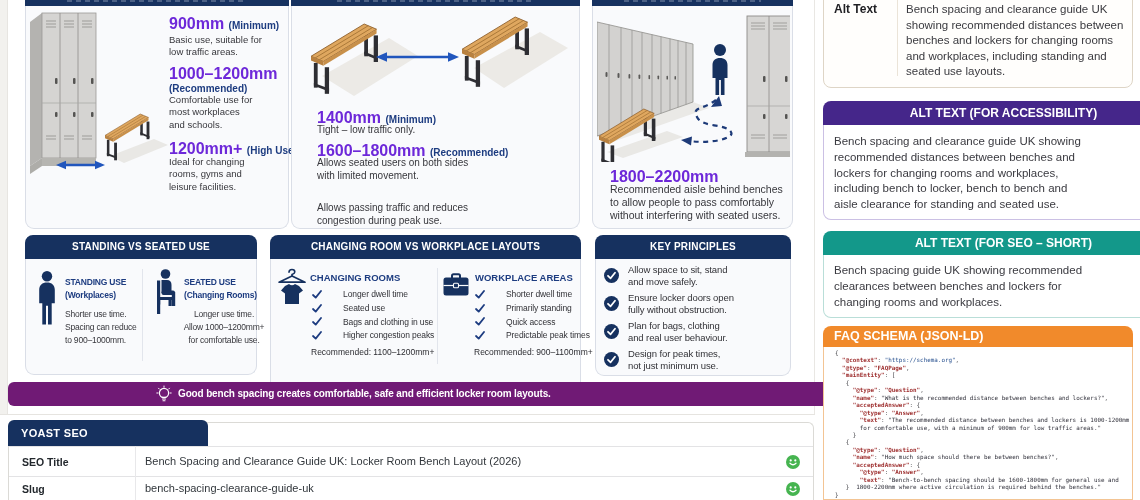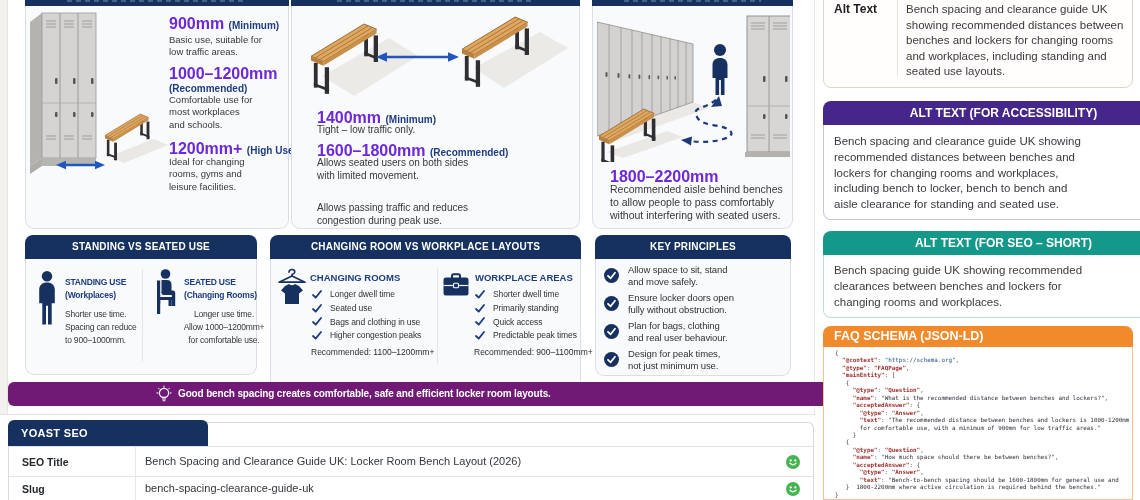--- a/index.html
+++ b/index.html
@@ -32,21 +32,21 @@
   .bcard .bar { position:absolute; left:0; top:0; width:100%; height:24px; background:#16315f;
      border-radius:8px 8px 0 0; color:#fff; font-size:10px; font-weight:bold; text-align:center;
      line-height:24px; letter-spacing:.2px; }
   .bcard .tbody { position:absolute; left:0; top:24px; right:0; bottom:0; background:#f9fafc;
      border:1px solid #dadee7; border-top:none; border-radius:0 0 9px 9px; }
 
   .subttl { font-size:8.5px; letter-spacing:-.2px; font-weight:bold; color:#1d3c80; line-height:13px; }
   .smalltxt { font-size:8.5px; letter-spacing:-.2px; color:#37373c; line-height:13px; white-space:pre-line; }
   .bigsubttl { font-size:9.5px; font-weight:bold; color:#1d3c80; }
 
-  .chk-row { position:absolute; display:flex; align-items:center; gap:8px; }
+  .chk-row { position:absolute; display:flex; align-items:center; gap:21px; }
   .chk-row .txt { font-size:8.5px; letter-spacing:-.1px; color:#323237; white-space:nowrap; }
   .rec { font-size:8.5px; color:#2c2c31; white-space:nowrap; }
 
   .kp-row { position:absolute; display:flex; gap:9px; }
   .kp-row .txt { font-size:9.5px; letter-spacing:-.1px; color:#323237; line-height:12.2px; white-space:pre-line; }
 
   .vdiv { position:absolute; width:1px; background:#e2e5ec; }
 
   .footer-strip { left:8px; top:382px; width:848px; height:24px; background:#701a75; border-radius:6px; }
   .footer-strip .ftxt { position:absolute; left:170px; top:0; height:24px; line-height:24px; color:#fff;

